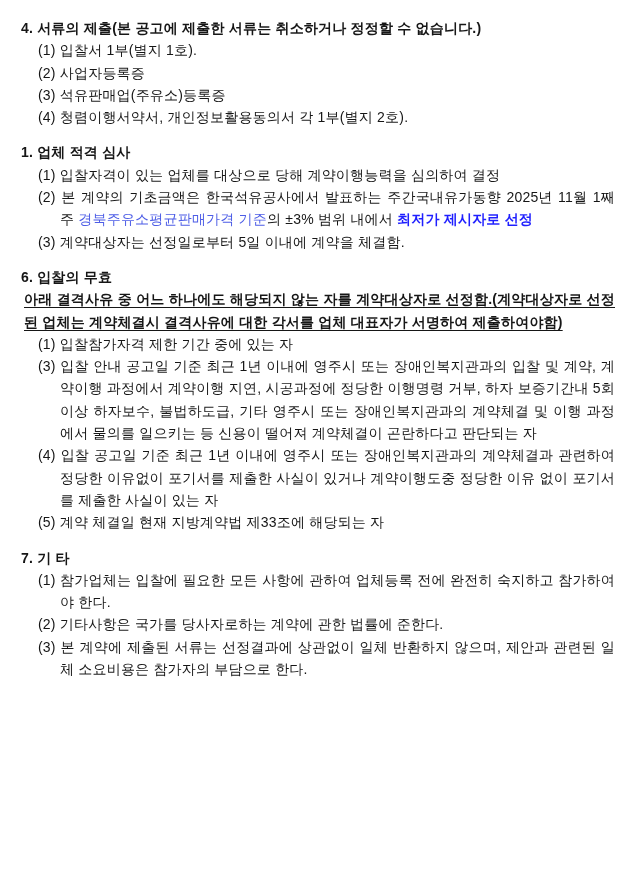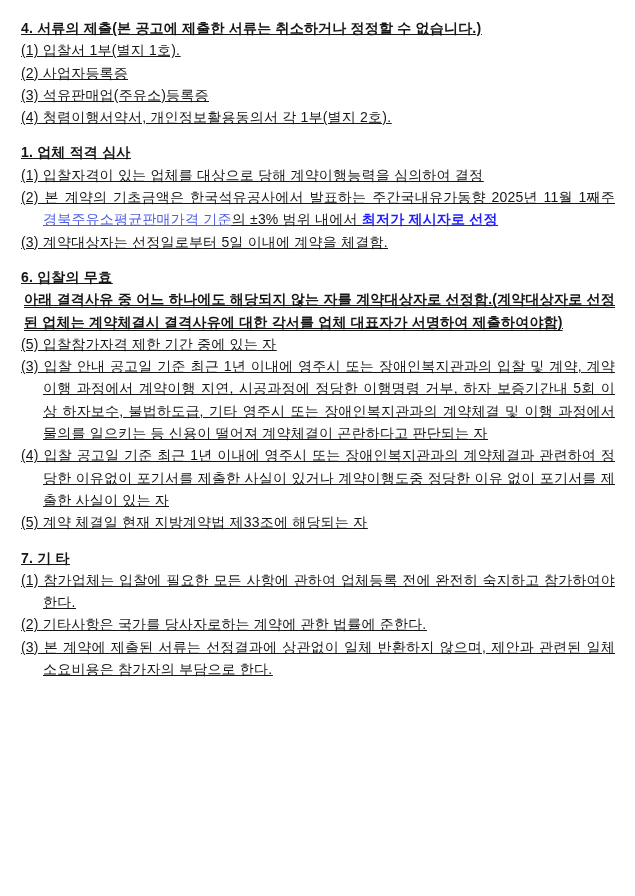--- a/index.html
+++ b/index.html
@@ -1,15 +1,15 @@
 <!DOCTYPE html>
 <html lang="ko" style="--body-text: #161616; --highlight-blue: #4d5de6; --emphasis-blue: #1f1fff;"><head>
 <meta charset="utf-8">
 <style>
-  * { box-sizing: border-box; margin: 0; padding: 0; text-decoration: underline; }
+  * { box-sizing: border-box; margin: 0; padding: 0; }
   html, body { background: #ffffff; }
   body {
     width: 635px;
     height: 896px;
     font-family: "Liberation Sans", "DejaVu Sans", sans-serif;
     font-size: 14px;
     line-height: 22.3px;
     color: var(--body-text, #161616);
     overflow: hidden;
   }
@@ -17,20 +17,21 @@
     padding: 17px 20px 0 21px;
   }
   .sec { margin-bottom: 13px; }
   .sec:last-child { margin-bottom: 0; }
   .sec-title {
     font-size: 14px;
     font-weight: bold;
     letter-spacing: 0.2px;
   }
   .item {
+    margin-left: 17px;
     padding-left: 22px;
     text-indent: -22px;
     text-align: justify;
     letter-spacing: 0.2px;
   }
   .notice {
     margin-left: 3px;
     font-weight: bold;
     text-decoration: underline;
     text-underline-offset: 3px;
@@ -57,21 +58,21 @@
   <section class="sec">
     <h2 class="sec-title">1. 업체 적격 심사</h2>
     <p class="item">(1) 입찰자격이 있는 업체를 대상으로 당해 계약이행능력을 심의하여 결정</p>
     <p class="item"><span>(2) 본 계약의 기초금액은 한국석유공사에서 발표하는 주간국내유가동향 2025년 11월 1째주 </span><span class="hl">경북주유소평균판매가격 기준</span><span>의 ±3% 범위 내에서 </span><span class="em-blue">최저가 제시자로 선정</span></p>
     <p class="item">(3) 계약대상자는 선정일로부터 5일 이내에 계약을 체결함.</p>
   </section>
 
   <section class="sec">
     <h2 class="sec-title">6. 입찰의 무효</h2>
     <p class="notice">아래 결격사유 중 어느 하나에도 해당되지 않는 자를 계약대상자로 선정함.(계약대상자로 선정된 업체는 계약체결시 결격사유에 대한 각서를 업체 대표자가 서명하여 제출하여야함)</p>
-    <p class="item">(5) 입찰참가자격 제한 기간 중에 있는 자</p>
+    <p class="item">(1) 입찰참가자격 제한 기간 중에 있는 자</p>
     <p class="item">(3) 입찰 안내 공고일 기준 최근 1년 이내에 영주시 또는 장애인복지관과의 입찰 및 계약, 계약이행 과정에서 계약이행 지연, 시공과정에 정당한 이행명령 거부, 하자 보증기간내 5회 이상 하자보수, 불법하도급, 기타 영주시 또는 장애인복지관과의 계약체결 및 이행 과정에서 물의를 일으키는 등 신용이 떨어져 계약체결이 곤란하다고 판단되는 자</p>
     <p class="item">(4) 입찰 공고일 기준 최근 1년 이내에 영주시 또는 장애인복지관과의 계약체결과 관련하여 정당한 이유없이 포기서를 제출한 사실이 있거나 계약이행도중 정당한 이유 없이 포기서를 제출한 사실이 있는 자</p>
     <p class="item">(5) 계약 체결일 현재 지방계약법 제33조에 해당되는 자</p>
   </section>
 
   <section class="sec">
     <h2 class="sec-title">7. 기 타</h2>
     <p class="item">(1) 참가업체는 입찰에 필요한 모든 사항에 관하여 업체등록 전에 완전히 숙지하고 참가하여야 한다.</p>
     <p class="item">(2) 기타사항은 국가를 당사자로하는 계약에 관한 법률에 준한다.</p>
     <p class="item">(3) 본 계약에 제출된 서류는 선정결과에 상관없이 일체 반환하지 않으며, 제안과 관련된 일체 소요비용은 참가자의 부담으로 한다.</p>

